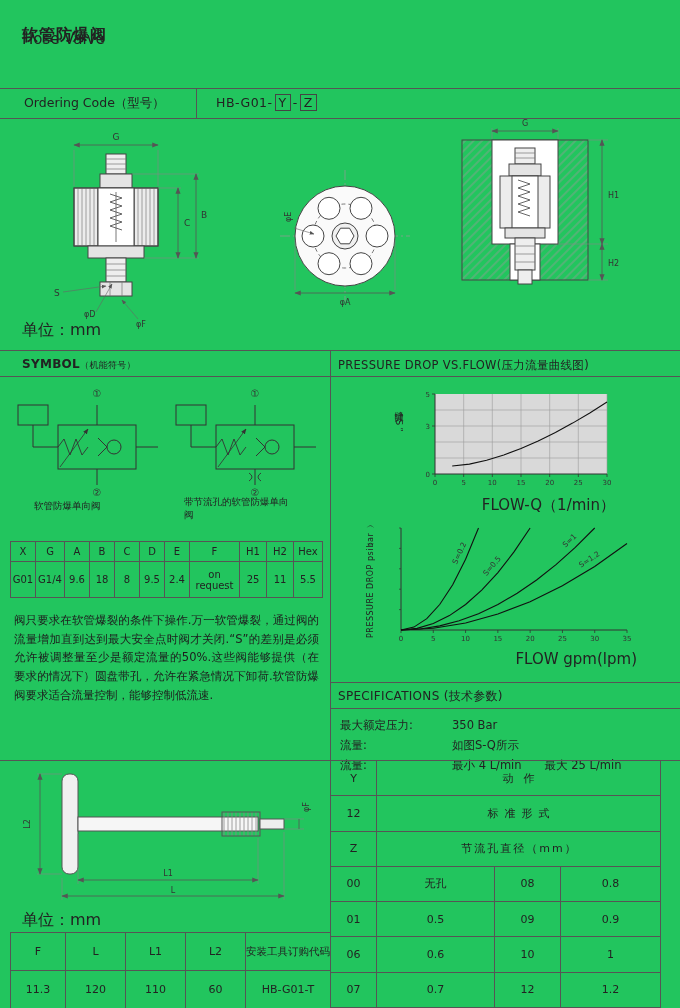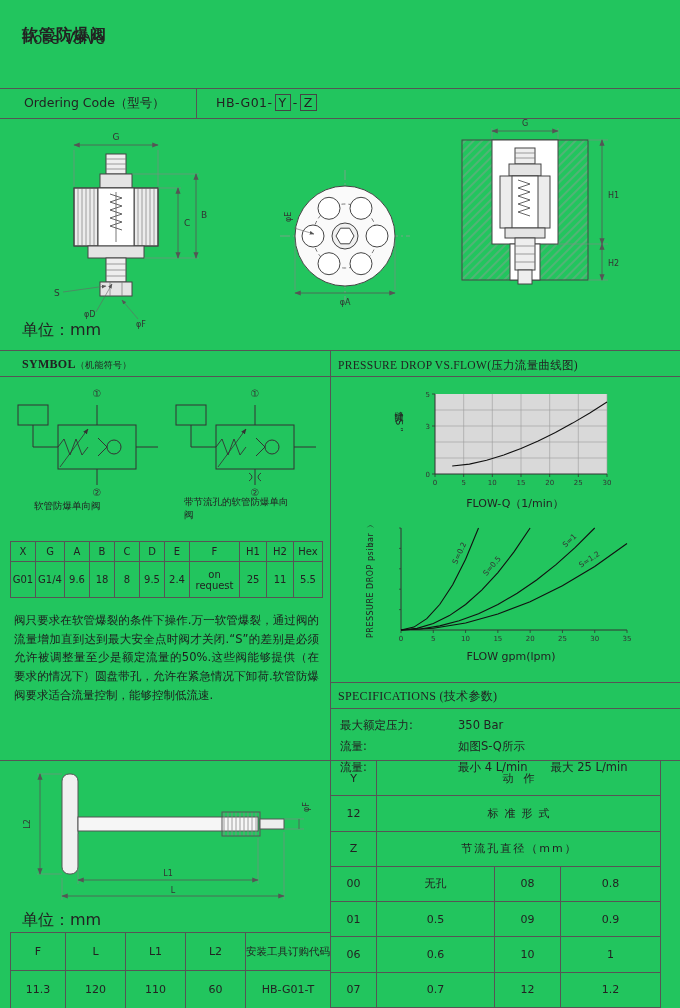--- a/index.html
+++ b/index.html
@@ -12,39 +12,39 @@
 
   .title-zh { font-size:16px; font-weight:bold; letter-spacing:1px; }
   .title-en { font-size:15px; }
 
   .ordering-label { font-size:12.5px; }
   .code { font-size:12.5px; letter-spacing:.5px; }
   .codebox { display:inline-block; border:1px solid #444; padding:0 3px; margin:0 2px; line-height:15px; }
 
   .unit-label { font-size:16px; }
 
-  .sec-title { font-size:12px; font-weight:bold; letter-spacing:.3px;font-family:Liberation Serif, serif; }
+  .sec-title { font-size:12px; font-weight:bold; letter-spacing:.3px; }
   .sec-sub { font-size:9px; font-weight:normal; }
 
   .caption { font-size:9.5px; line-height:1.35; color:#222; }
 
   table { border-collapse:collapse; table-layout:fixed; }
   td,th { border:1px solid #555; text-align:center; vertical-align:middle; font-weight:normal; }
 
   .dim-table { width:312px; font-size:10px; }
   .dim-table tr.hd { height:20px; }
   .dim-table tr.vl { height:36px; }
 
   .para { font-size:11.5px; line-height:1.62; text-align:justify; color:#1d1d1d; }
 
   .spec-grid { display:grid; grid-template-columns:112px 1fr; row-gap:5px; font-size:11.5px; }
 
   .ylabel-cjk { writing-mode:vertical-rl; font-size:9px; letter-spacing:2px; }
   .ylabel-lat { writing-mode:vertical-rl; transform:rotate(180deg); font-size:8px; letter-spacing:.5px; }
-  .xlabel { font-size:11px; text-align:center; }
+  .xlabel { font-size:15px; text-align:right; }
 
   .tool-table { width:320px; font-size:11px; }
   .tool-table tr { height:38px; }
   .tool-table .wrap { font-size:10.5px; line-height:1.25;margin-left:44px; }
 
   .yz-table { width:330px; height:248px; font-size:11px; }
   .yz-table tr { height:35px; }
   .ls3 { letter-spacing:10px; text-indent:10px; }
   .ls2 { letter-spacing:6px; text-indent:6px; }
   .ls1 { letter-spacing:2px; text-indent:2px; }
@@ -344,21 +344,21 @@
       <polyline points="16.0,112.0 32.1,110.4 48.3,105.6 64.4,97.6 80.6,86.5 96.7,72.1 112.9,54.6 129.0,33.9 145.1,10.0" fill="none" stroke="#111" stroke-width="1.1"></polyline>
       <text font-size="7.5" fill="#111" text-anchor="middle" transform="translate(108.9,49.6) rotate(-49.8)">S=0.5</text>
       <polyline points="16.0,112.0 35.4,111.0 54.7,107.9 74.1,102.8 93.5,95.7 112.9,86.5 132.2,75.3 151.6,62.0 171.0,46.7 190.3,29.4 209.7,10.0" fill="none" stroke="#111" stroke-width="1.1"></polyline>
       <text font-size="7.5" fill="#111" text-anchor="middle" transform="translate(186.3,24.4) rotate(-43.5)">S=1</text>
       <polyline points="16.0,112.0 48.3,110.3 80.6,105.0 112.9,96.1 145.1,83.7 177.4,67.8 209.7,48.5 242.0,25.5" fill="none" stroke="#111" stroke-width="1.1"></polyline>
       <text font-size="7.5" fill="#111" text-anchor="middle" transform="translate(205.7,43.5) rotate(-33.2)">S=1.2</text>
     </svg>
   <div class="abs xlabel" style="left:385px; top:650px; width:252px;">FLOW gpm(lpm)</div>
 
   <div class="abs sec-title" style="left:338px; top:688px; font-weight:normal; font-size:12px;">SPECIFICATIONS (技术参数)</div>
-  <div class="abs spec-grid" style="left:340px; top:718px; width:320px;gap:6px;">
+  <div class="abs spec-grid" style="left:340px; top:718px; width:320px;">
     <div>最大额定压力:</div>
     <div>350 Bar</div>
     <div>流量:</div>
     <div>如图S-Q所示</div>
     <div>流量:</div>
     <div>最小 4 L/min　　最大 25 L/min</div>
   </div>
 
   <svg class="abs" style="left:10px; top:762px;" width="315" height="145" viewBox="0 0 315 145">
     <defs>

